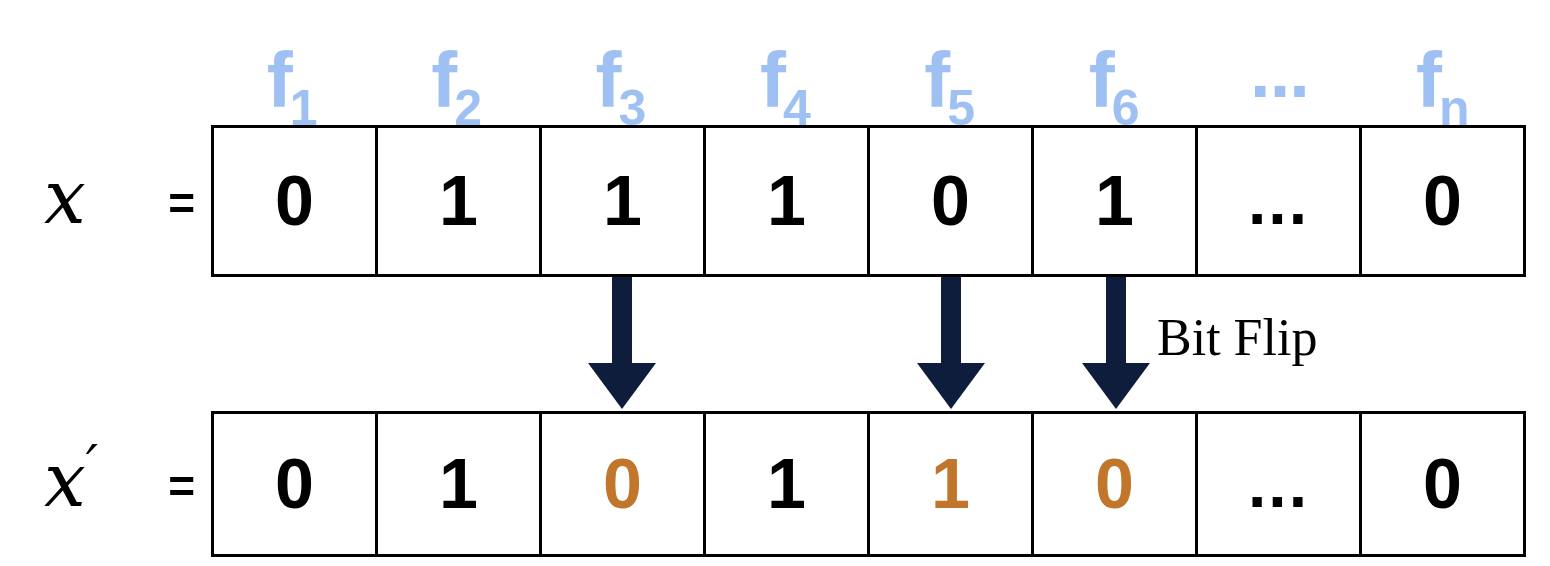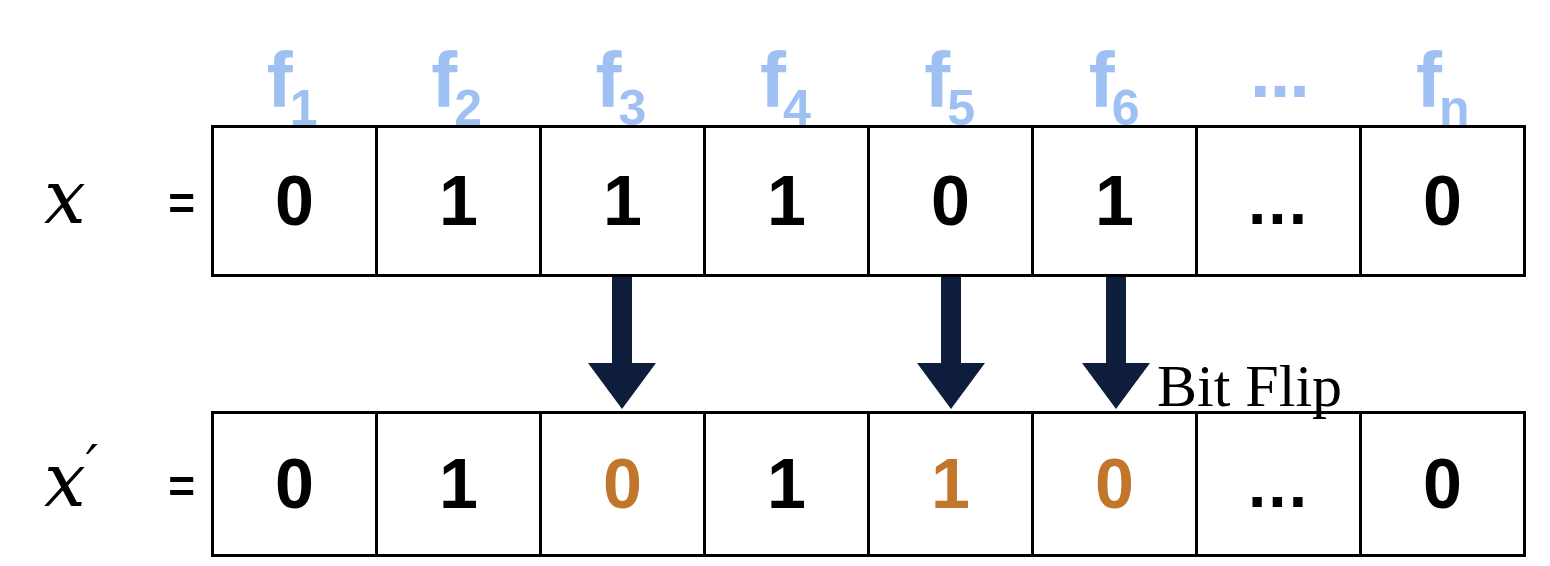--- a/index.html
+++ b/index.html
@@ -126,25 +126,24 @@
     width: 1550px; height: 566px;
     pointer-events: none;
   }
 
   
   #bit-flip-caption {
     position: absolute;
     left: 1157px;
     top: 312px;
     font-family: "Liberation Serif", "DejaVu Serif", serif;
-    font-size: 60px;
+    font-size: 52px;
     color: #000000;
     white-space: nowrap;
     line-height: 1;
-    margin-top: 44px;
   }
 </style>
 </head>
 <body>
 
 <div id="feature-header">
   <div class="feature-label">
     <span class="base">f</span>
       <span class="sub">1</span>
   </div>

